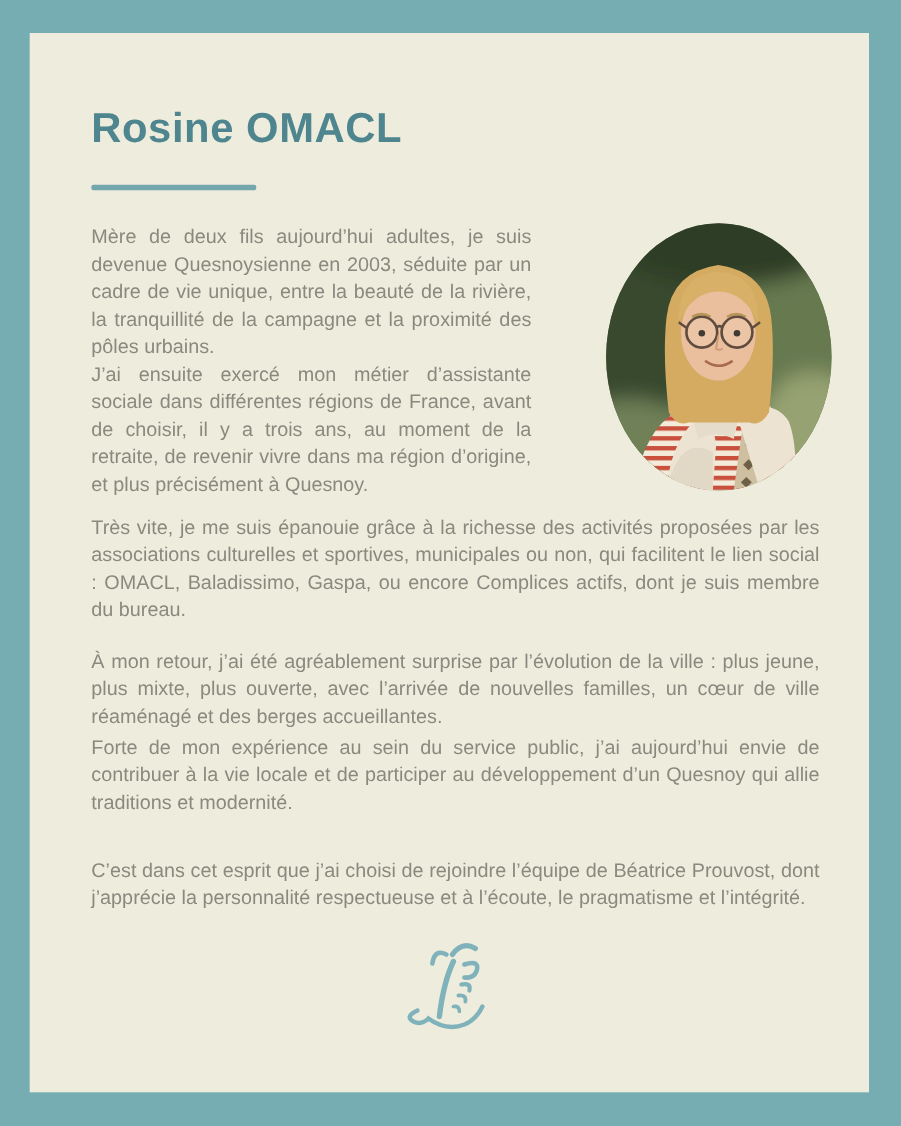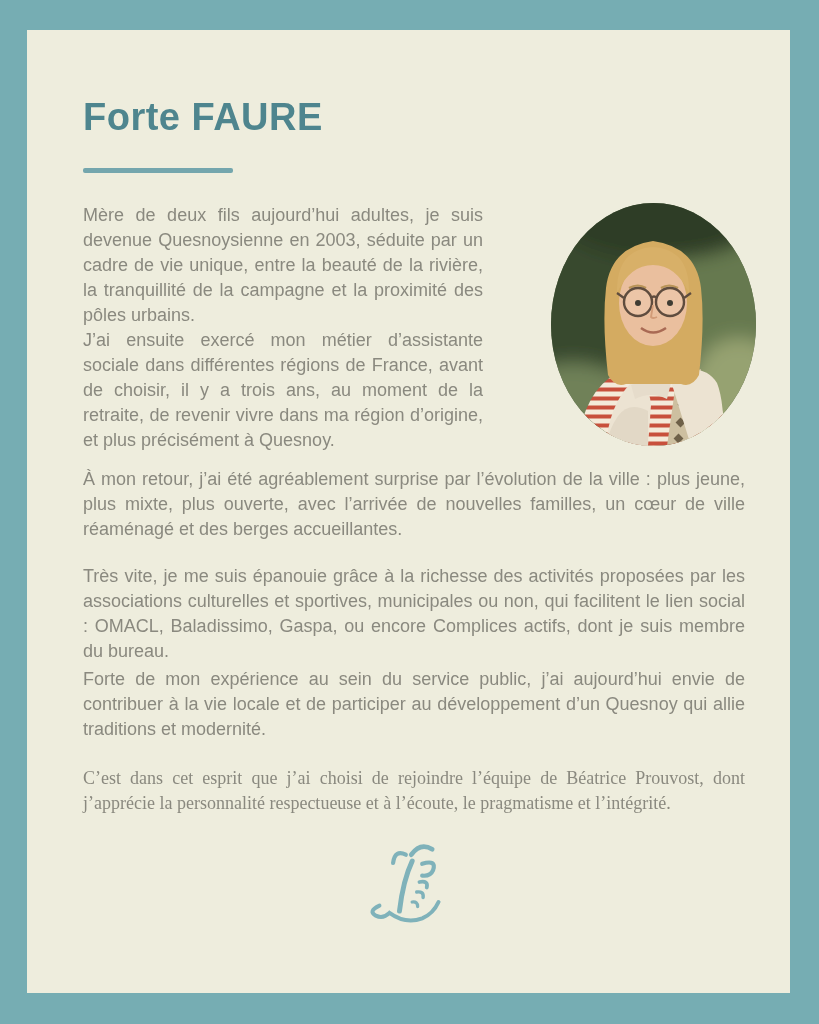--- a/index.html
+++ b/index.html
@@ -58,34 +58,34 @@
   }
   .intro-text p.bio + p.bio{}
   .portrait{
     flex:0 0 205px;
     width:205px;height:243px;
   }
   .portrait svg{display:block;width:205px;height:243px;}
   .full p.bio:nth-child(1){margin-top:14px;}
   .full p.bio:nth-child(2){margin-top:22px;}
   .full p.bio:nth-child(3){margin-top:3px;}
-  .full p.bio:nth-child(4){margin-top:24px;font-family:Liberation Serif, serif;}
+  .full p.bio:nth-child(4){margin-top:37px;}
   .mascot{
     margin:18px auto 0;
     width:100px;height:96px;
   }
   .mascot svg{display:block;width:100px;height:96px;}
 </style>
 </head>
 <body>
 
 <div class="page">
   <div class="card">
 
-    <h1 class="title">Forte FAURE</h1>
+    <h1 class="title">Rosine OMACL</h1>
     <div class="rule"></div>
 
     <div class="intro-row">
       <div class="intro-text">
         <p class="bio">Mère de deux fils aujourd’hui adultes, je suis devenue Quesnoysienne en 2003, séduite par un cadre de vie unique, entre la beauté de la rivière, la tranquillité de la campagne et la proximité des pôles urbains.</p>
         <p class="bio">J’ai ensuite exercé mon métier d’assistante sociale dans différentes régions de France, avant de choisir, il y a trois ans, au moment de la retraite, de revenir vivre dans ma région d’origine, et plus précisément à Quesnoy.</p>
       </div>
 
       <div class="portrait" role="img" aria-label="Portrait ovale de Rosine Faure">
         <svg viewBox="0 0 205 243" xmlns="http://www.w3.org/2000/svg" aria-hidden="true">
@@ -150,22 +150,22 @@
 
             <path d="M102 102 L100 114 Q102 116 106 114" fill="none" stroke="#d29b77" stroke-width="1.8"></path>
 
             <path d="M90 125 Q102 134 115 125" fill="none" stroke="#a96a54" stroke-width="2.4"></path>
           </g>
         </svg>
       </div>
     </div>
 
     <div class="full">
+      <p class="bio">Très vite, je me suis épanouie grâce à la richesse des activités proposées par les associations culturelles et sportives, municipales ou non, qui facilitent le lien social : OMACL, Baladissimo, Gaspa, ou encore Complices actifs, dont je suis membre du bureau.</p>
       <p class="bio">À mon retour, j’ai été agréablement surprise par l’évolution de la ville : plus jeune, plus mixte, plus ouverte, avec l’arrivée de nouvelles familles, un cœur de ville réaménagé et des berges accueillantes.</p>
-      <p class="bio">Très vite, je me suis épanouie grâce à la richesse des activités proposées par les associations culturelles et sportives, municipales ou non, qui facilitent le lien social : OMACL, Baladissimo, Gaspa, ou encore Complices actifs, dont je suis membre du bureau.</p>
       <p class="bio">Forte de mon expérience au sein du service public, j’ai aujourd’hui envie de contribuer à la vie locale et de participer au développement d’un Quesnoy qui allie traditions et modernité.</p>
       <p class="bio">C’est dans cet esprit que j’ai choisi de rejoindre l’équipe de Béatrice Prouvost, dont j’apprécie la personnalité respectueuse et à l’écoute, le pragmatisme et l’intégrité.</p>
     </div>
 
     <div class="mascot">
       <svg viewBox="0 0 110 100" xmlns="http://www.w3.org/2000/svg" aria-hidden="true">
         <g fill="none" stroke="#7fb2ba" stroke-linecap="round">
 
           <path d="M32 29 Q34 14 46 20" stroke-width="4.6"></path>
 

